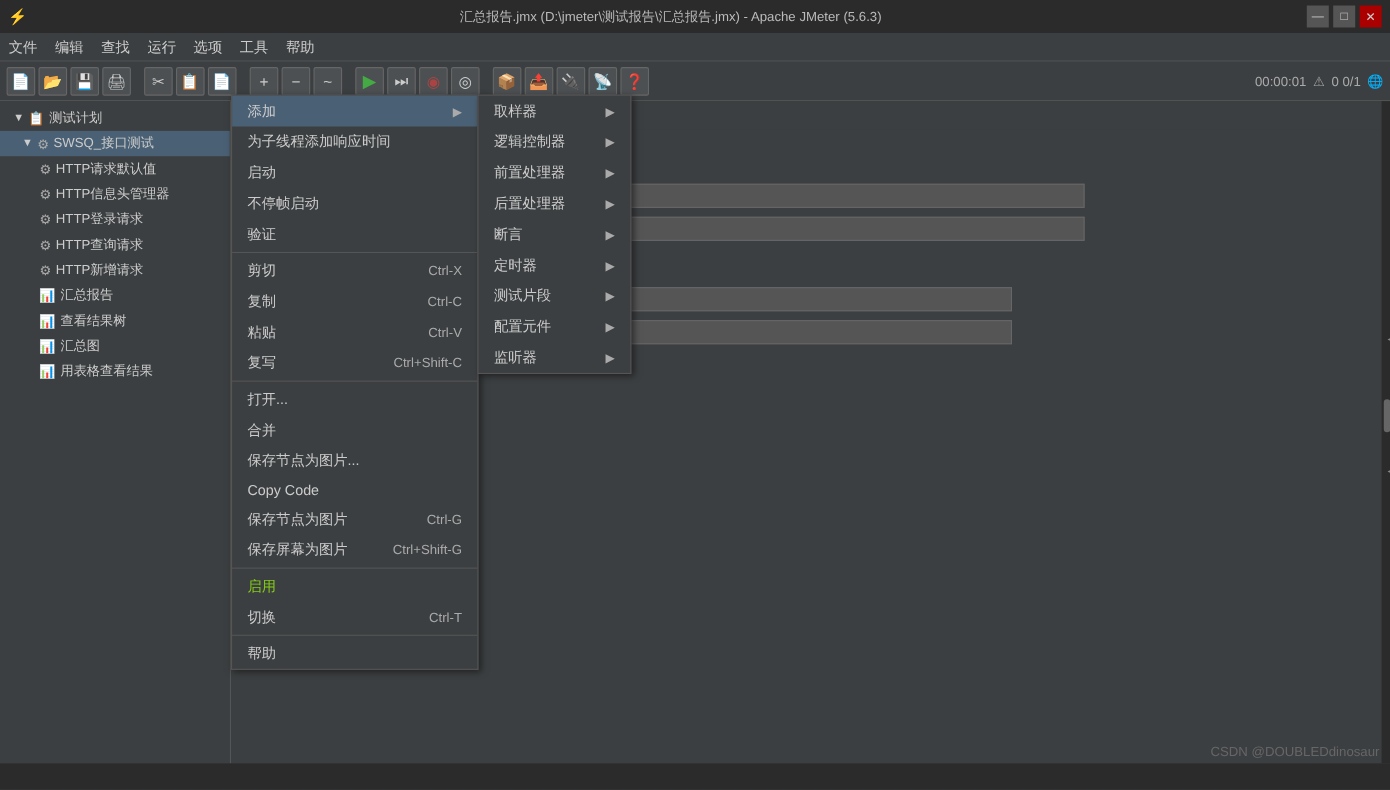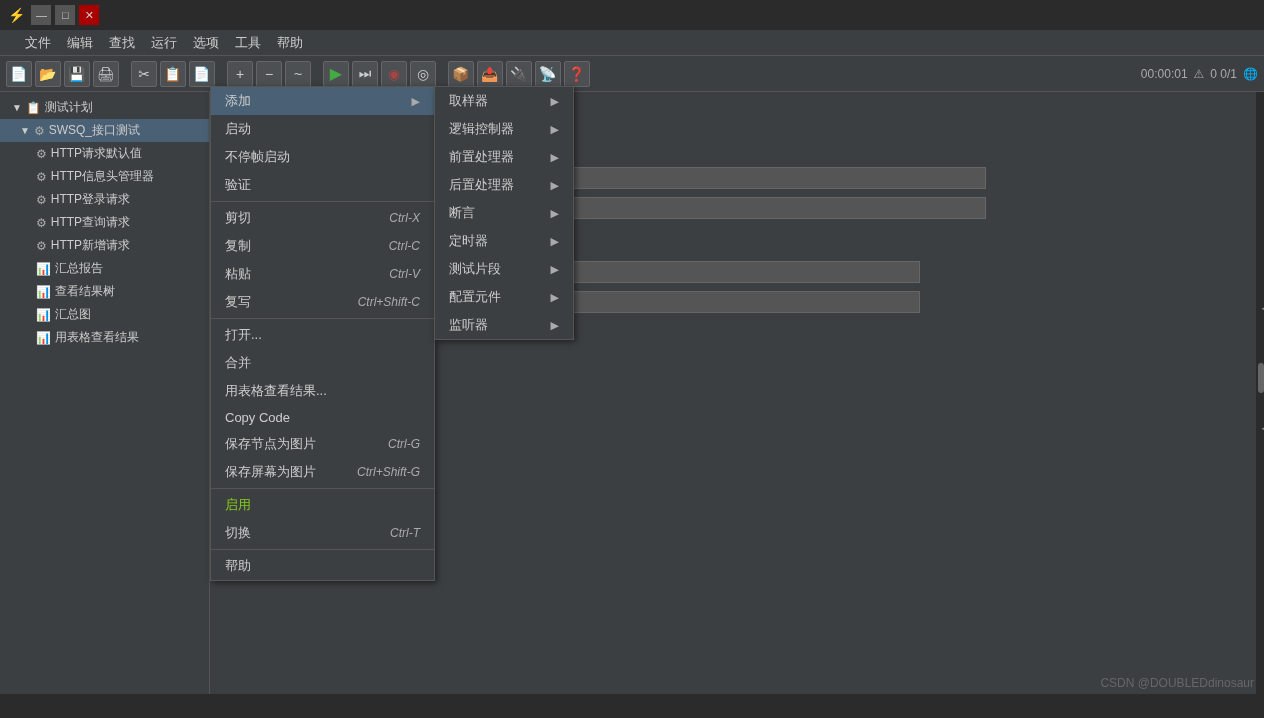--- a/index.html
+++ b/index.html
@@ -51,21 +51,21 @@
     }
     #title-bar .win-btn.close-btn { background: #a00; }
 
     
     #menu-bar {
       width: 100%;
       height: 26px;
       background: #3c3f41;
       display: flex;
       align-items: center;
-      padding: 0 17px;
+      padding: 0 0;
       border-bottom: 1px solid #555;
     }
     .menu-item {
       padding: 2px 8px;
       cursor: pointer;
       font-size: 13px;
       color: #ccc;
     }
 
     
@@ -206,21 +206,21 @@
       cursor: pointer;
       font-size: 13px;
       color: #ccc;
       display: flex;
       justify-content: space-between;
       align-items: center;
       position: relative;
     }
     .ctx-item.disabled { color: #84cc16; cursor: default; }
     .ctx-item.highlighted { background: #4a6074; font-family: Liberation Serif, serif; }
-    .ctx-item .shortcut { font-size: 12px; color: #aaa; font-style: italic; }
+    .ctx-item .shortcut { font-size: 12px; color: #aaa; }
     .ctx-item .arrow { font-size: 11px; color: #aaa; }
     .ctx-separator {
       height: 1px;
       background: #555;
       margin: 2px 0;
     }
 
     
     #submenu-add {
       position: absolute;
@@ -277,20 +277,21 @@
       right: 10px;
       font-size: 12px;
       color: #666;
     }
   </style>
 </head>
 <body>
 
 <div id="title-bar">
   <span class="title-icon">⚡</span>
+  <span class="title-text">汇总报告.jmx (D:\jmeter\测试报告\汇总报告.jmx) - Apache JMeter (5.6.3)</span>
   <div class="win-controls">
     <button class="win-btn">—</button>
     <button class="win-btn">□</button>
     <button class="win-btn close-btn">✕</button>
   </div>
 </div>
 
 <div id="menu-bar">
   <span class="menu-item">文件</span>
   <span class="menu-item">编辑</span>
@@ -435,20 +436,23 @@
     <div style="position:absolute; right:-2px; top:55%; color:#888; font-size:9px;">◂</div>
   </div>
 </div>
 
 <div id="ctx-menu">
   <div class="ctx-item highlighted">
     <span>添加</span>
     <span class="arrow">▶</span>
   </div>
   <div class="ctx-item">
+    <span>为子线程添加响应时间</span>
+  </div>
+  <div class="ctx-item">
     <span>启动</span>
   </div>
   <div class="ctx-item">
     <span>不停帧启动</span>
   </div>
   <div class="ctx-item">
     <span>验证</span>
   </div>
   <div class="ctx-separator"></div>
   <div class="ctx-item">
@@ -468,21 +472,21 @@
     <span class="shortcut">Ctrl+Shift-C</span>
   </div>
   <div class="ctx-separator"></div>
   <div class="ctx-item">
     <span>打开...</span>
   </div>
   <div class="ctx-item">
     <span>合并</span>
   </div>
   <div class="ctx-item">
-    <span>用表格查看结果...</span>
+    <span>保存节点为图片...</span>
   </div>
   <div class="ctx-item">
     <span>Copy Code</span>
   </div>
   <div class="ctx-item">
     <span>保存节点为图片</span>
     <span class="shortcut">Ctrl-G</span>
   </div>
   <div class="ctx-item">
     <span>保存屏幕为图片</span>

